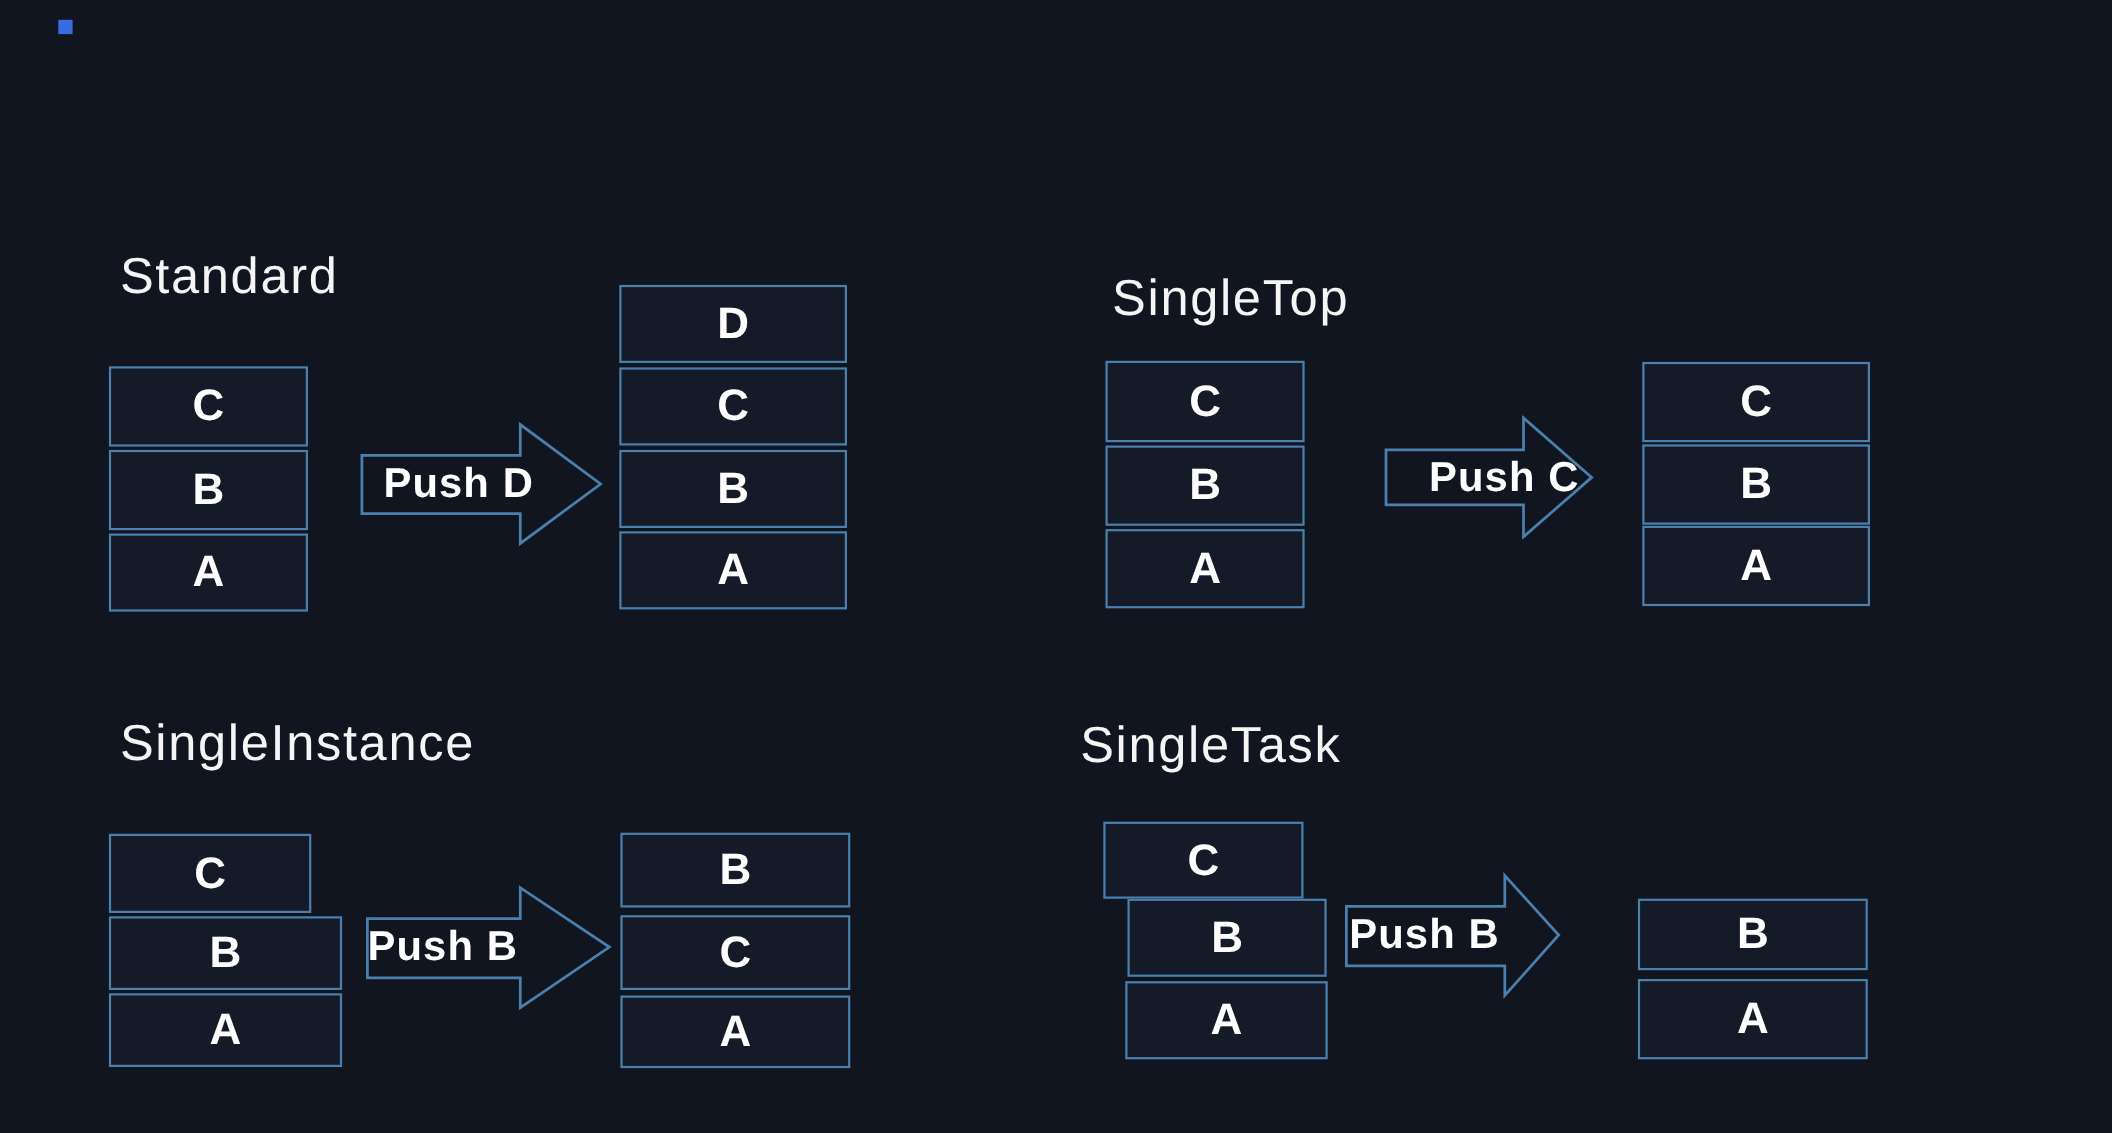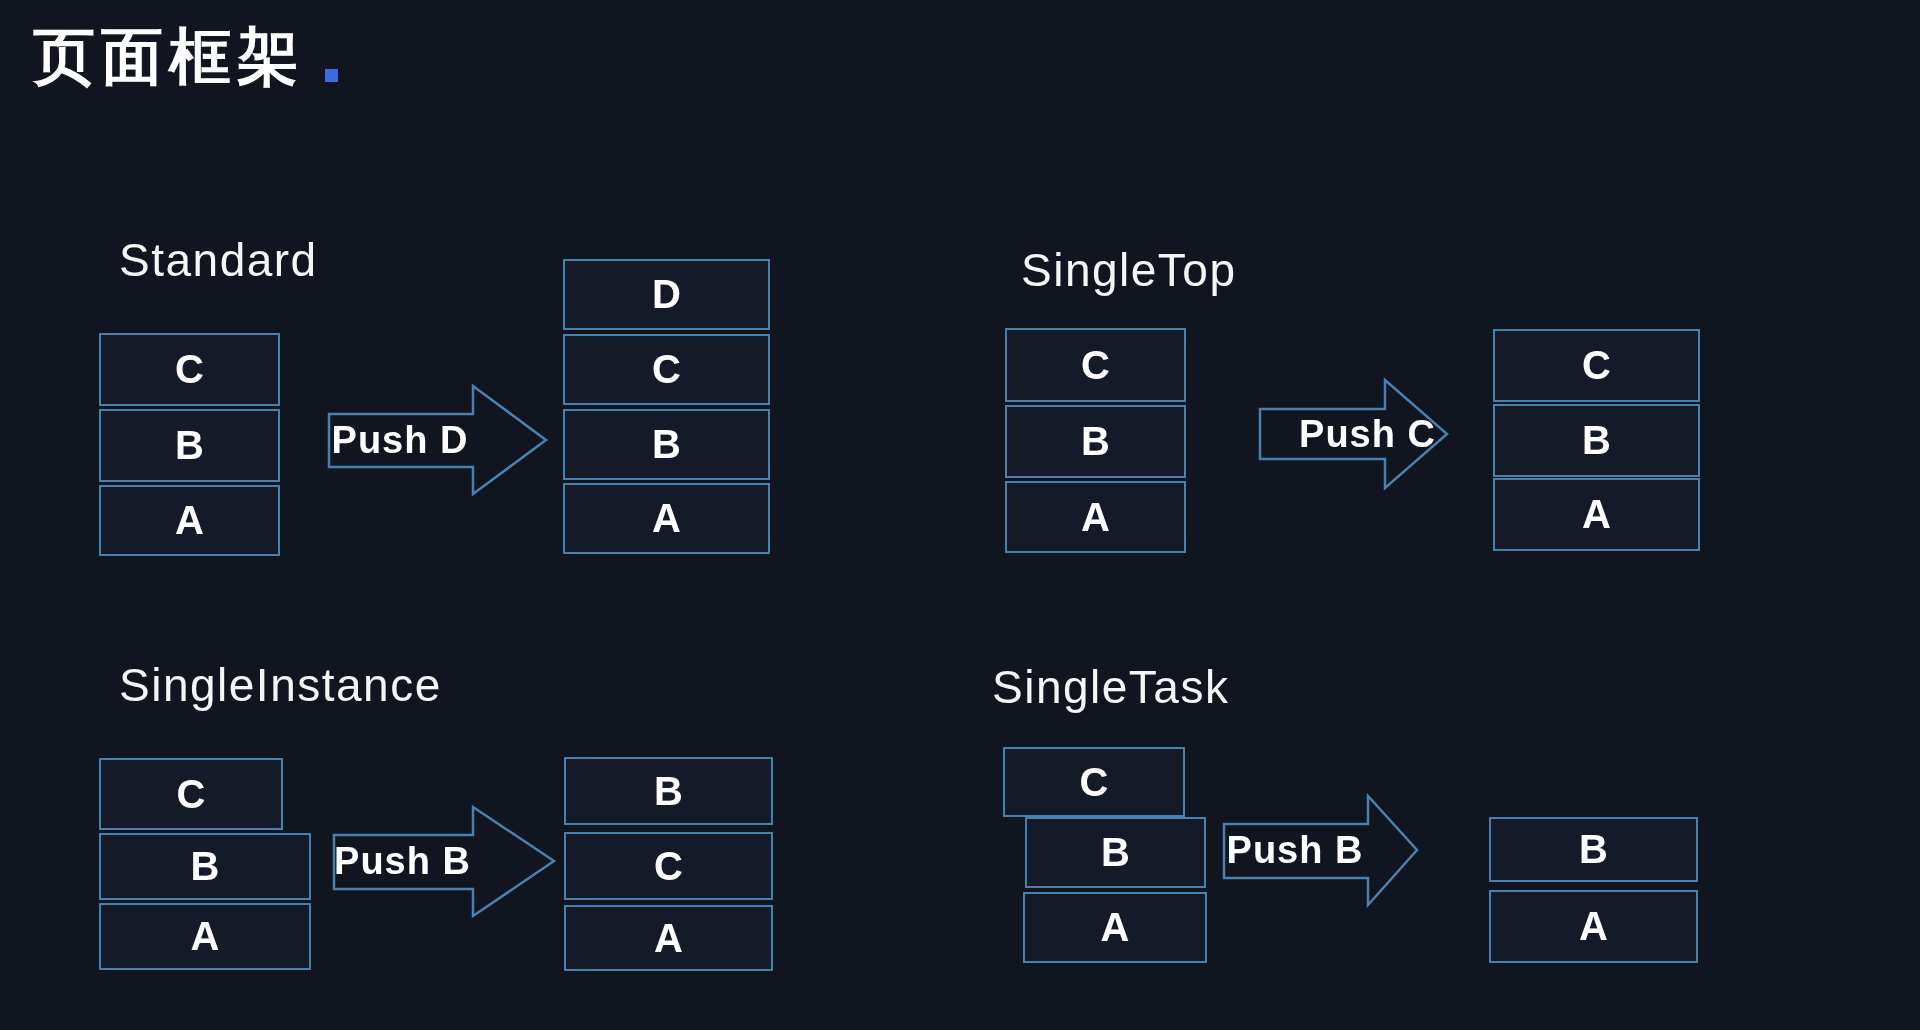--- a/index.html
+++ b/index.html
@@ -14,21 +14,21 @@
     position:absolute; left:33px; top:18px; margin:0;
     display:flex; align-items:flex-end;
     color:#ffffff; font-size:62px; font-weight:700;
     letter-spacing:6px; line-height:1.25; white-space:nowrap;
   }
   .title .dot {
     display:inline-block; width:13px; height:13px;
     background:#3a6be0; margin:0 24px 14px 20px; flex:0 0 auto;
   }
   .sec-label {
-    position:absolute; margin:16px;
+    position:absolute; margin:6px;
     color:#f5f5f5; font-size:46px; font-weight:300;
     letter-spacing:1.5px; line-height:1.15; white-space:nowrap;
   }
   .box {
     position:absolute; box-sizing:border-box;
     border:2px solid #4a80ac; background:#141a28;
     display:flex; align-items:center; justify-content:center;
     color:#ffffff; font-size:40px; font-weight:700;
   }
   .arrow-svg { position:absolute; overflow:visible; }
@@ -37,44 +37,43 @@
     position:absolute; display:flex; align-items:center; justify-content:center;
     color:#ffffff; font-size:38px; font-weight:700; letter-spacing:1px; white-space:nowrap;
   }
 </style>
 </head>
 <body>
 
 <div class="slide">
 
   <h1 class="title">
-    <span>页面框架</span>
     <span class="dot"></span>
   </h1>
 
   <section>
     <h2 class="sec-label" style="left:103px; top:218px;">Standard</h2>
 
     <div class="box" style="left:99px; top:333px; width:181px; height:73px;">C</div>
     <div class="box" style="left:99px; top:409px; width:181px; height:73px;">B</div>
     <div class="box" style="left:99px; top:485px; width:181px; height:71px;">A</div>
 
     <svg class="arrow-svg" style="left:327px; top:384px;" width="222" height="112" viewBox="0 0 222 112">
       <polygon points="2,30 146,30 146,2 219,56 146,110 146,83 2,83"></polygon>
     </svg>
-    <div class="push" style="left:327px; top:412px; width:146px; height:57px;">Push D</div>
+    <div class="push" style="left:344px; top:412px; width:146px; height:57px;">Push D</div>
 
     <div class="box" style="left:563px; top:259px; width:207px; height:71px;">D</div>
     <div class="box" style="left:563px; top:334px; width:207px; height:71px;">C</div>
     <div class="box" style="left:563px; top:409px; width:207px; height:71px;">B</div>
     <div class="box" style="left:563px; top:483px; width:207px; height:71px;">A</div>
   </section>
 
   <section>
-    <h2 class="sec-label" style="left:1005px; top:228px;">SingleTop</h2>
+    <h2 class="sec-label" style="left:1005px; top:238px;">SingleTop</h2>
 
     <div class="box" style="left:1005px; top:328px; width:181px; height:74px;">C</div>
     <div class="box" style="left:1005px; top:405px; width:181px; height:73px;">B</div>
     <div class="box" style="left:1005px; top:481px; width:181px; height:72px;">A</div>
 
     <svg class="arrow-svg" style="left:1258px; top:378px;" width="192" height="112" viewBox="0 0 192 112">
       <polygon points="2,31 127,31 127,2 189,56 127,110 127,81 2,81"></polygon>
     </svg>
     <div class="push" style="left:1304px; top:407px; width:127px; height:54px;">Push C</div>
 

